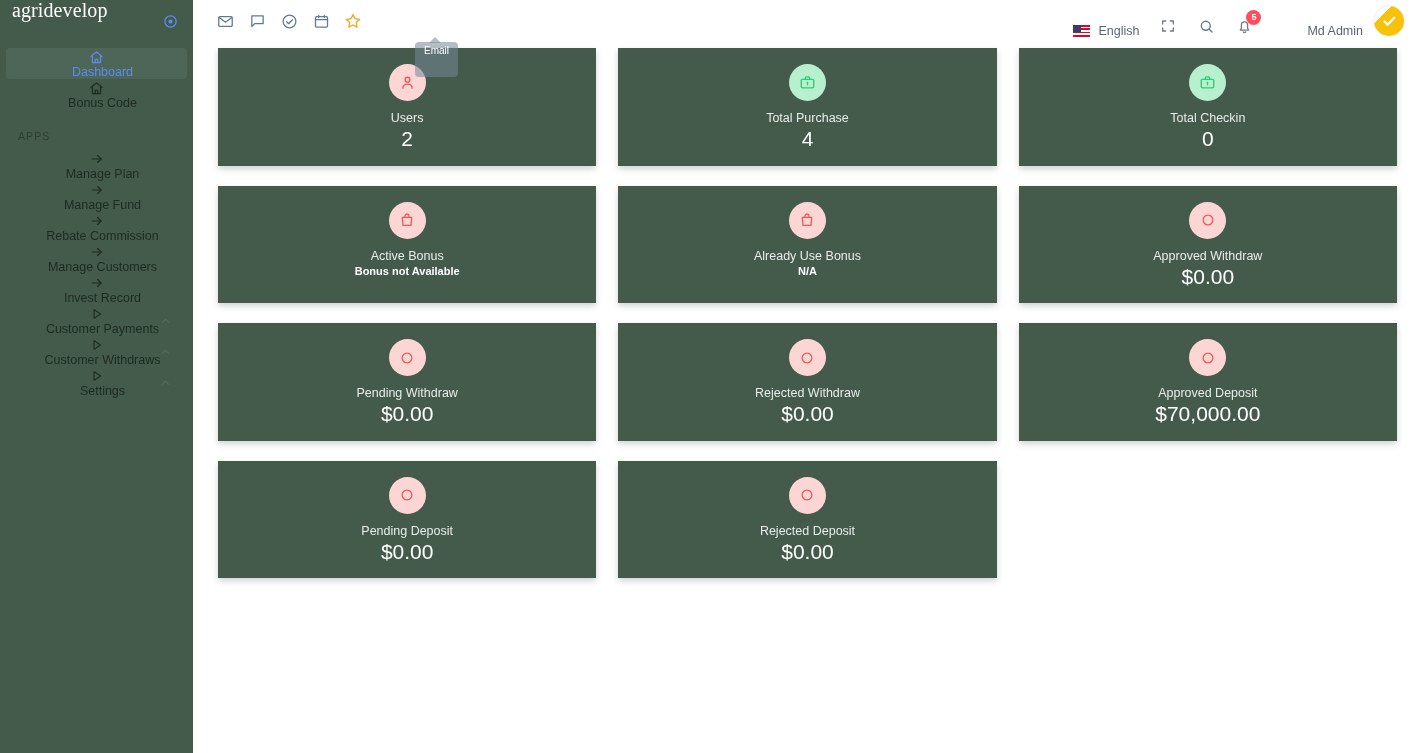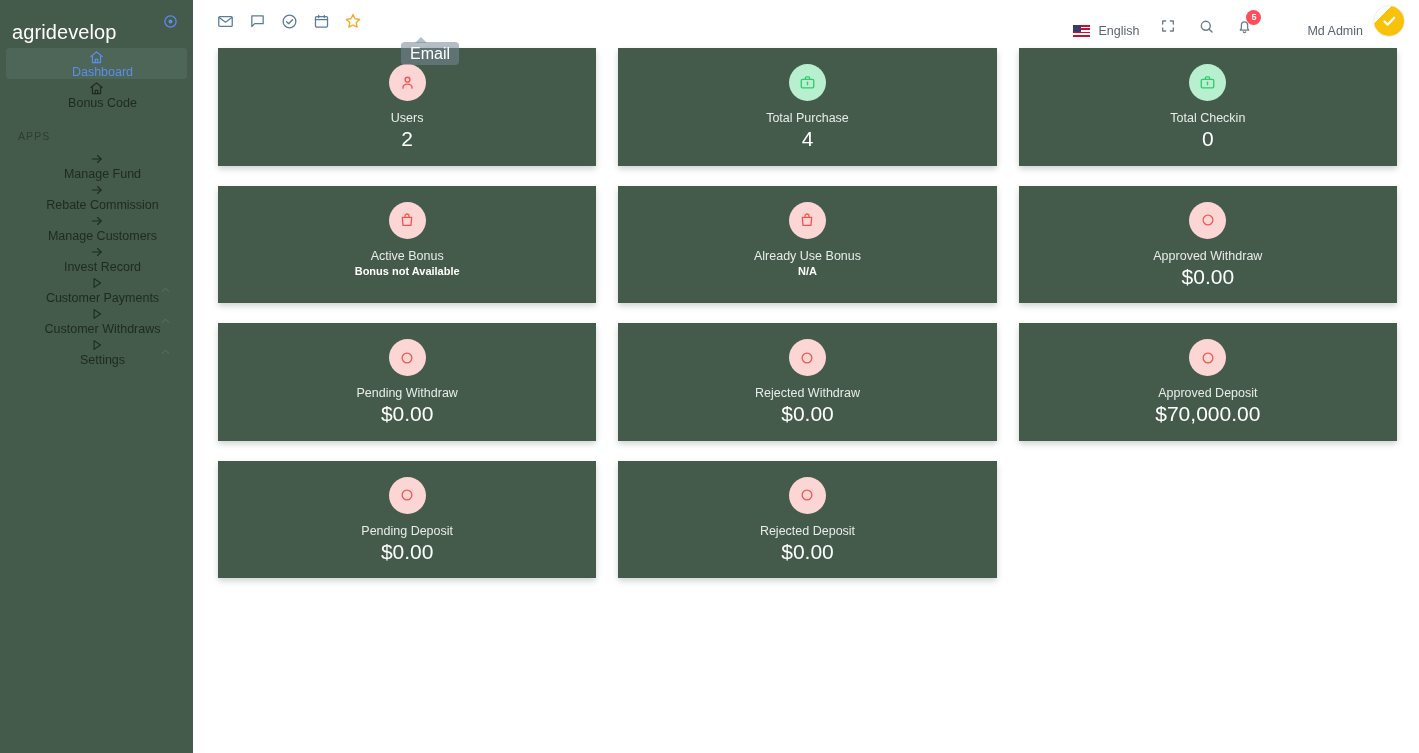--- a/index.html
+++ b/index.html
@@ -15,23 +15,24 @@
   .sidebar {
     width: 193px; height: 753px;
     background: #445A4A;
     flex: 0 0 193px;
     position: relative;
     z-index: 30;
     padding-top: 0;
   }
   .brand-row {
     height: 42px;
-    display: flex; align-items: flex-end;
+    display: flex; align-items: flex-start;
     padding: 0 20px 0 12px;
     position: relative;
+    font-family: Liberation Serif, serif;
   }
   .brand-title {
     color: #ffffff;
     font-size: 20px;
     font-weight: 400;
     letter-spacing: .1px;
     line-height: 1;
   }
   .brand-toggle {
     position: absolute;
@@ -171,25 +172,25 @@
     background: linear-gradient(135deg, rgba(255,255,255,0) 0%, rgba(255,255,255,0) 30%, #f9c20a 30%, #f9c20a 100%);
   }
   .avatar .tick {
     position: absolute; inset: 0;
     display: flex; align-items: center; justify-content: center;
   }
 
   
   .tooltip {
     position: absolute;
-    left: 208px; top: 42px;
+    left: 222px; top: 42px;
     background: rgba(119,136,153,.55);
     color: #ffffff;
-    font-size: 16px;
-    padding: 4px 9px 3px 9px;
+    font-size: 10px;
+    padding: 4px 9px 21px 9px;
     border-radius: 4px;
     line-height: 1;
     z-index: 40;
     pointer-events: none;
   }
   .tooltip:before {
     content: "";
     position: absolute;
     left: 14px; top: -5px;
     border-left: 6px solid transparent;
@@ -285,20 +286,29 @@
             <path d="M3 10.5 12 3l9 7.5"></path>
               <path d="M5.5 9.7V20h13V9.7"></path>
               <path d="M10 20v-5h4v5"></path>
           </svg>
         </span>
         <span class="nav-label">Bonus Code</span>
       </div>
 
       <div class="nav-section">APPS</div>
 
+      <div class="nav-item">
+        <span class="ic">
+          <svg width="14" height="14" viewBox="0 0 24 24" fill="none" stroke="#1d2b22" stroke-width="2" stroke-linecap="round" stroke-linejoin="round">
+            <path d="M4 12h15"></path>
+              <path d="m13 6 6 6-6 6"></path>
+          </svg>
+        </span>
+        <span class="nav-label">Manage Plan</span>
+      </div>
 
       <div class="nav-item">
         <span class="ic">
           <svg width="14" height="14" viewBox="0 0 24 24" fill="none" stroke="#1d2b22" stroke-width="2" stroke-linecap="round" stroke-linejoin="round">
             <path d="M4 12h15"></path>
               <path d="m13 6 6 6-6 6"></path>
           </svg>
         </span>
         <span class="nav-label">Manage Fund</span>
       </div>

